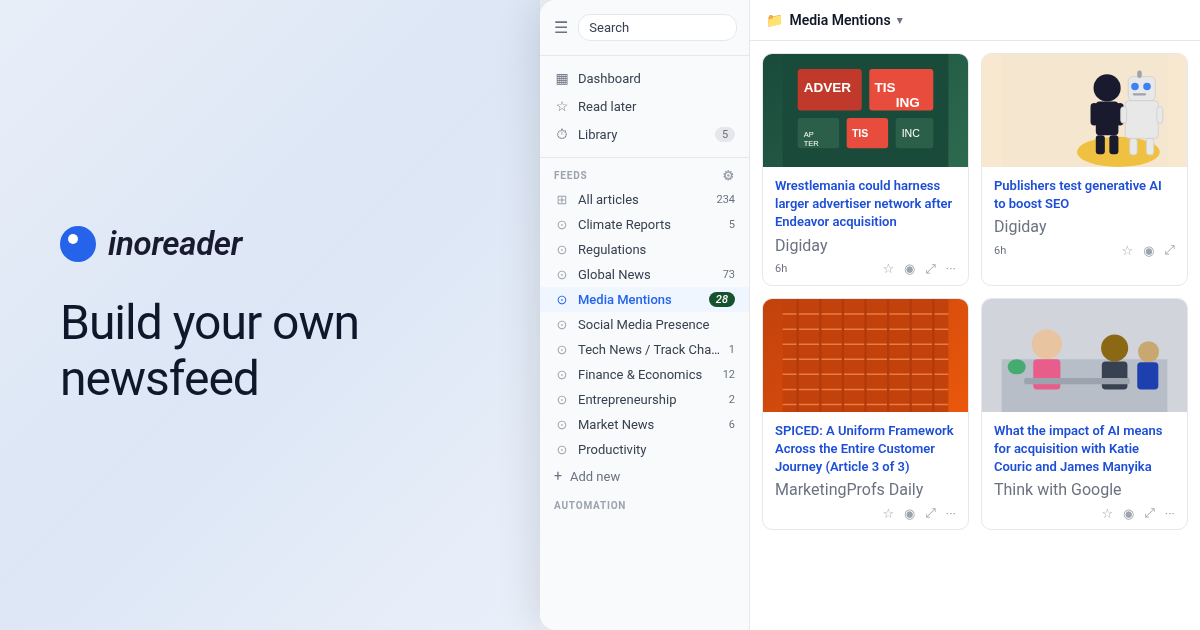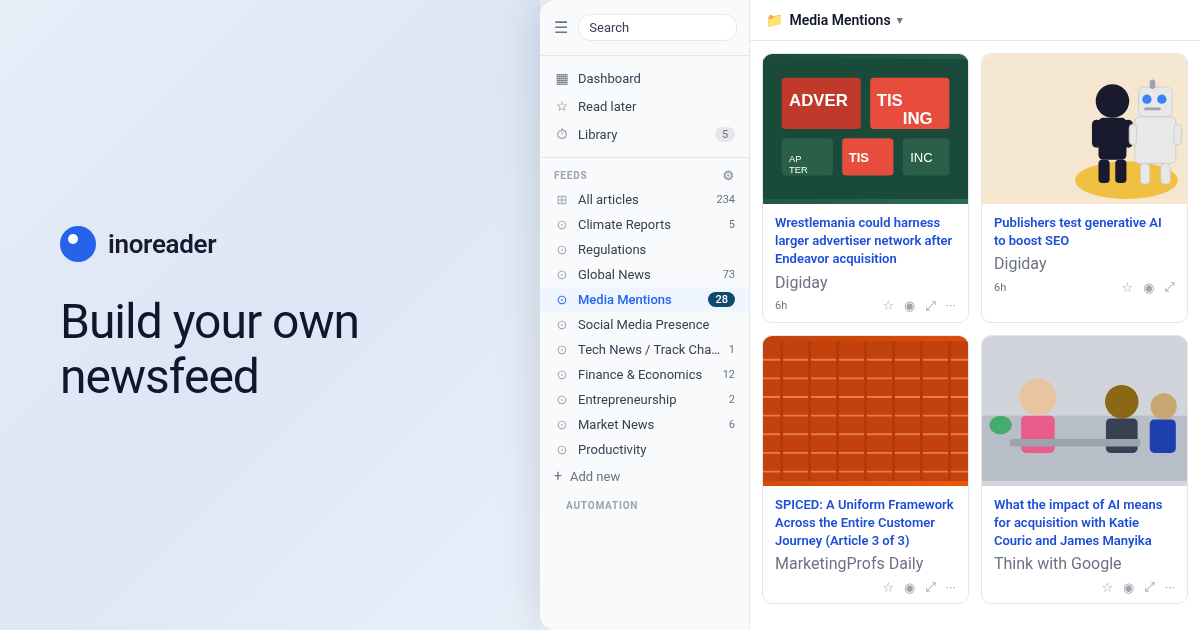--- a/index.html
+++ b/index.html
@@ -43,24 +43,25 @@
       content: '';
       width: 10px;
       height: 10px;
       background: white;
       border-radius: 50%;
       position: absolute;
       top: 8px;
       left: 8px;
     }
     .logo-text {
-      font-size: 26px;
+      font-size: 33px;
       font-weight: 600;
       color: #1a1a2e;
       letter-spacing: -0.3px;
+      font-style: italic;
     }
     .hero-title {
       font-size: 48px;
       font-weight: 400;
       color: #0f172a;
       line-height: 1.15;
       letter-spacing: -1px;
     }
 
     
@@ -169,44 +170,44 @@
     .feed-item .feed-icon { color: #9ca3af; font-size: 13px; width: 16px; text-align: center; flex-shrink: 0; }
     .feed-item.active .feed-icon { color: #2563eb; }
     .feed-item .feed-label { flex: 1; overflow: hidden; text-overflow: ellipsis; white-space: nowrap; }
     .feed-item .feed-badge {
       margin-left: auto;
       font-size: 11px;
       color: #6b7280;
       flex-shrink: 0;
     }
     .feed-item.active .feed-badge {
-      background: #0c4a6e;
+      background: #14532d;
       color: white;
       border-radius: 10px;
       padding: 1px 7px;
       min-width: 22px;
       text-align: center;
+      font-style: italic;
     }
     .add-new {
       display: flex;
       align-items: center;
       gap: 8px;
       padding: 6px 14px;
       font-size: 13px;
       color: #6b7280;
       cursor: pointer;
     }
     .automation-section {
       padding: 10px 14px 4px;
       font-size: 10px;
       font-weight: 700;
       color: #9ca3af;
       letter-spacing: 0.8px;
       text-transform: uppercase;
-      margin-left: 12px;
     }
 
     
     .main-content {
       flex: 1;
       display: flex;
       flex-direction: column;
       overflow: hidden;
     }
     .content-header {
@@ -236,21 +237,21 @@
 
     .article-card {
       background: white;
       border: 1px solid #e5e7eb;
       border-radius: 10px;
       overflow: hidden;
       cursor: pointer;
     }
     .article-image {
       width: 100%;
-      height: 150px;
+      height: 113px;
       object-fit: cover;
       display: flex;
       align-items: center;
       justify-content: center;
       font-size: 12px;
       color: #9ca3af;
       overflow: hidden;
     }
     .article-body {
       padding: 10px 12px 8px;

